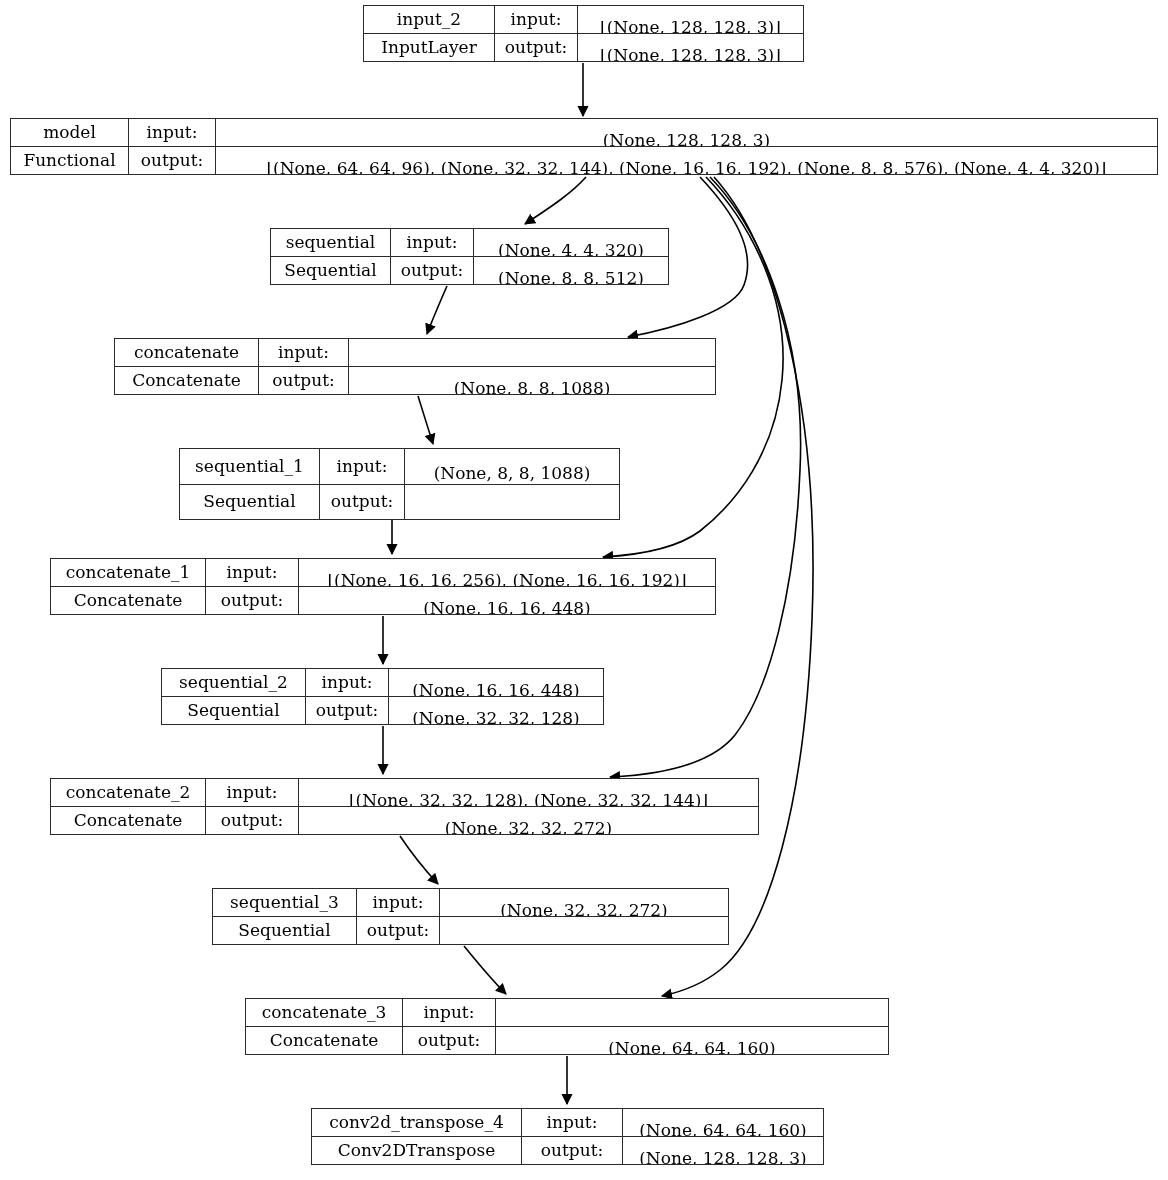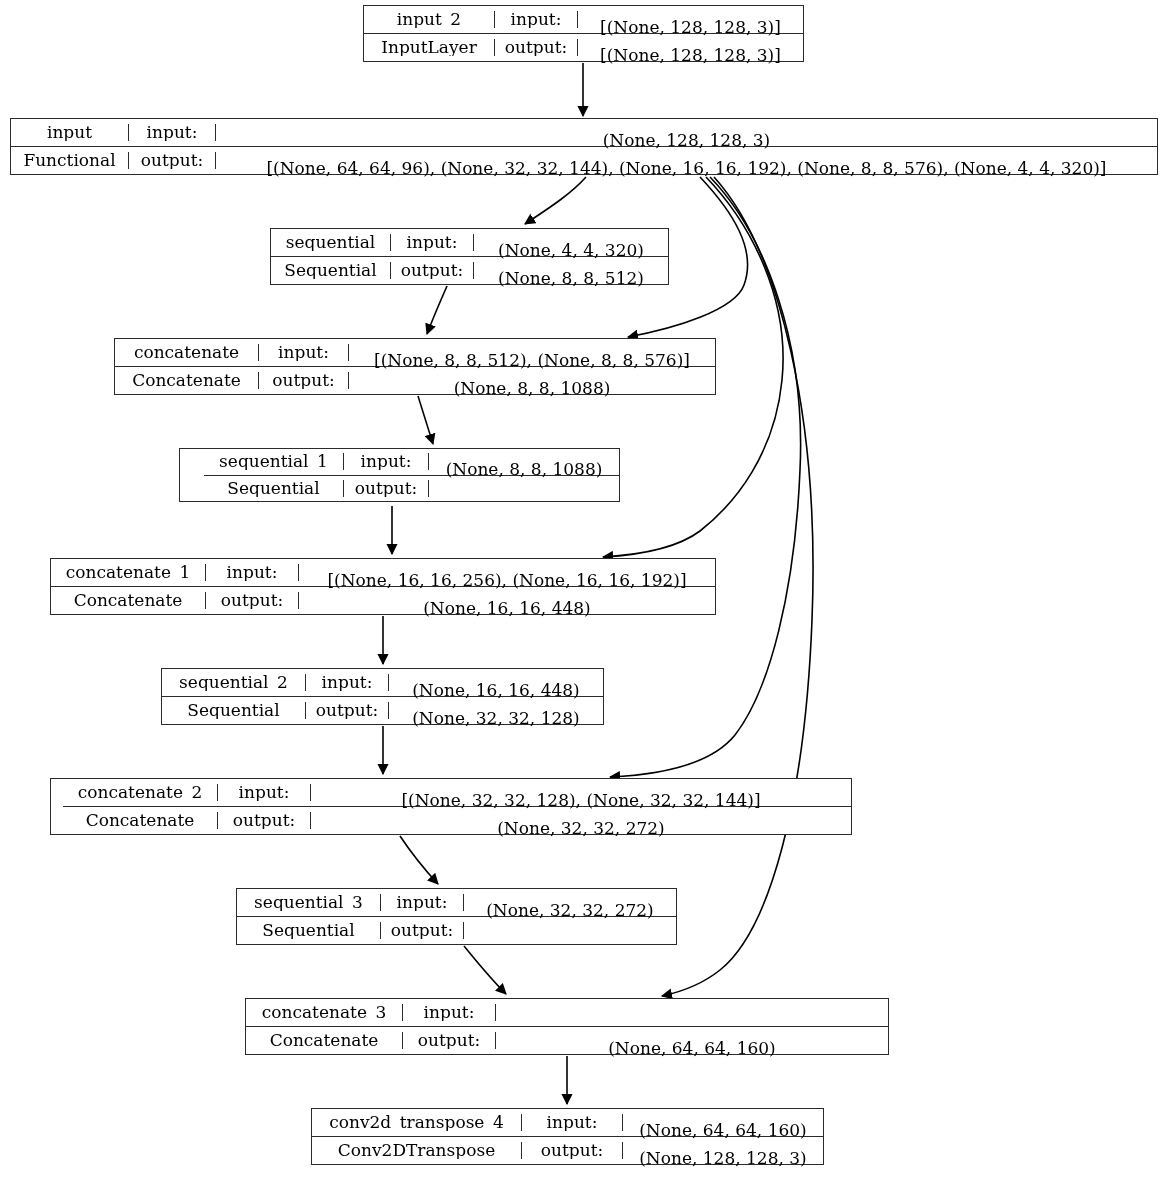--- a/index.html
+++ b/index.html
@@ -30,21 +30,20 @@
     background: #ffffff;
     display: flex;
     flex-direction: column;
     z-index: 5;
   }
   .node .row {
     display: flex;
     flex-direction: row;
     flex: 1 1 0;
     min-height: 0;
-    align-items: center;
   }
   .node .row.top {
     border-bottom: 1px solid #2b2b2b;
   }
   .cell {
     box-sizing: border-box;
     display: flex;
     align-items: center;
     justify-content: center;
     font-size: 17px;
@@ -116,21 +115,21 @@
           <div class="cell c-shape">[(None, 128, 128, 3)]</div>
         </div>
         <div class="row bottom">
           <div class="cell c-name" style="width: 131px; flex: 0 0 131px;">InputLayer</div>
           <div class="cell c-io" style="width: 83px; flex: 0 0 83px;">output:</div>
           <div class="cell c-shape">[(None, 128, 128, 3)]</div>
         </div>
       </div>
       <div class="node" style="left: 10px; top: 118px; width: 1148px; height: 57px;">
         <div class="row top">
-          <div class="cell c-name" style="width: 118px; flex: 0 0 118px;">input</div>
+          <div class="cell c-name" style="width: 118px; flex: 0 0 118px;">model</div>
           <div class="cell c-io" style="width: 87px; flex: 0 0 87px;">input:</div>
           <div class="cell c-shape">(None, 128, 128, 3)</div>
         </div>
         <div class="row bottom">
           <div class="cell c-name" style="width: 118px; flex: 0 0 118px;">Functional</div>
           <div class="cell c-io" style="width: 87px; flex: 0 0 87px;">output:</div>
           <div class="cell c-shape">[(None, 64, 64, 96), (None, 32, 32, 144), (None, 16, 16, 192), (None, 8, 8, 576), (None, 4, 4, 320)]</div>
         </div>
       </div>
       <div class="node" style="left: 270px; top: 228px; width: 399px; height: 57px;">
@@ -142,29 +141,28 @@
         <div class="row bottom">
           <div class="cell c-name" style="width: 120px; flex: 0 0 120px;">Sequential</div>
           <div class="cell c-io" style="width: 83px; flex: 0 0 83px;">output:</div>
           <div class="cell c-shape">(None, 8, 8, 512)</div>
         </div>
       </div>
       <div class="node" style="left: 114px; top: 338px; width: 602px; height: 57px;">
         <div class="row top">
           <div class="cell c-name" style="width: 144px; flex: 0 0 144px;">concatenate</div>
           <div class="cell c-io" style="width: 90px; flex: 0 0 90px;">input:</div>
-          <div class="cell c-shape">[(None, 8, 8, 512), (None, 8, 8, 576)]</div>
         </div>
         <div class="row bottom">
           <div class="cell c-name" style="width: 144px; flex: 0 0 144px;">Concatenate</div>
           <div class="cell c-io" style="width: 90px; flex: 0 0 90px;">output:</div>
           <div class="cell c-shape">(None, 8, 8, 1088)</div>
         </div>
       </div>
-      <div class="node" style="left: 179px; top: 448px; width: 441px; height: 54px; padding-left: 24px;">
+      <div class="node" style="left: 179px; top: 448px; width: 441px; height: 72px;">
         <div class="row top">
           <div class="cell c-name" style="width: 140px; flex: 0 0 140px;">sequential_1</div>
           <div class="cell c-io" style="width: 85px; flex: 0 0 85px;">input:</div>
           <div class="cell c-shape">(None, 8, 8, 1088)</div>
         </div>
         <div class="row bottom">
           <div class="cell c-name" style="width: 140px; flex: 0 0 140px;">Sequential</div>
           <div class="cell c-io" style="width: 85px; flex: 0 0 85px;">output:</div>
         </div>
       </div>
@@ -185,33 +183,33 @@
           <div class="cell c-name" style="width: 144px; flex: 0 0 144px;">sequential_2</div>
           <div class="cell c-io" style="width: 83px; flex: 0 0 83px;">input:</div>
           <div class="cell c-shape">(None, 16, 16, 448)</div>
         </div>
         <div class="row bottom">
           <div class="cell c-name" style="width: 144px; flex: 0 0 144px;">Sequential</div>
           <div class="cell c-io" style="width: 83px; flex: 0 0 83px;">output:</div>
           <div class="cell c-shape">(None, 32, 32, 128)</div>
         </div>
       </div>
-      <div class="node" style="left: 50px; top: 778px; width: 802px; height: 57px; padding-left: 12px;">
+      <div class="node" style="left: 50px; top: 778px; width: 709px; height: 57px;">
         <div class="row top">
           <div class="cell c-name" style="width: 155px; flex: 0 0 155px;">concatenate_2</div>
           <div class="cell c-io" style="width: 93px; flex: 0 0 93px;">input:</div>
           <div class="cell c-shape">[(None, 32, 32, 128), (None, 32, 32, 144)]</div>
         </div>
         <div class="row bottom">
           <div class="cell c-name" style="width: 155px; flex: 0 0 155px;">Concatenate</div>
           <div class="cell c-io" style="width: 93px; flex: 0 0 93px;">output:</div>
           <div class="cell c-shape">(None, 32, 32, 272)</div>
         </div>
       </div>
-      <div class="node" style="left: 236px; top: 888px; width: 441px; height: 57px;">
+      <div class="node" style="left: 212px; top: 888px; width: 517px; height: 57px;">
         <div class="row top">
           <div class="cell c-name" style="width: 144px; flex: 0 0 144px;">sequential_3</div>
           <div class="cell c-io" style="width: 83px; flex: 0 0 83px;">input:</div>
           <div class="cell c-shape">(None, 32, 32, 272)</div>
         </div>
         <div class="row bottom">
           <div class="cell c-name" style="width: 144px; flex: 0 0 144px;">Sequential</div>
           <div class="cell c-io" style="width: 83px; flex: 0 0 83px;">output:</div>
         </div>
       </div>

